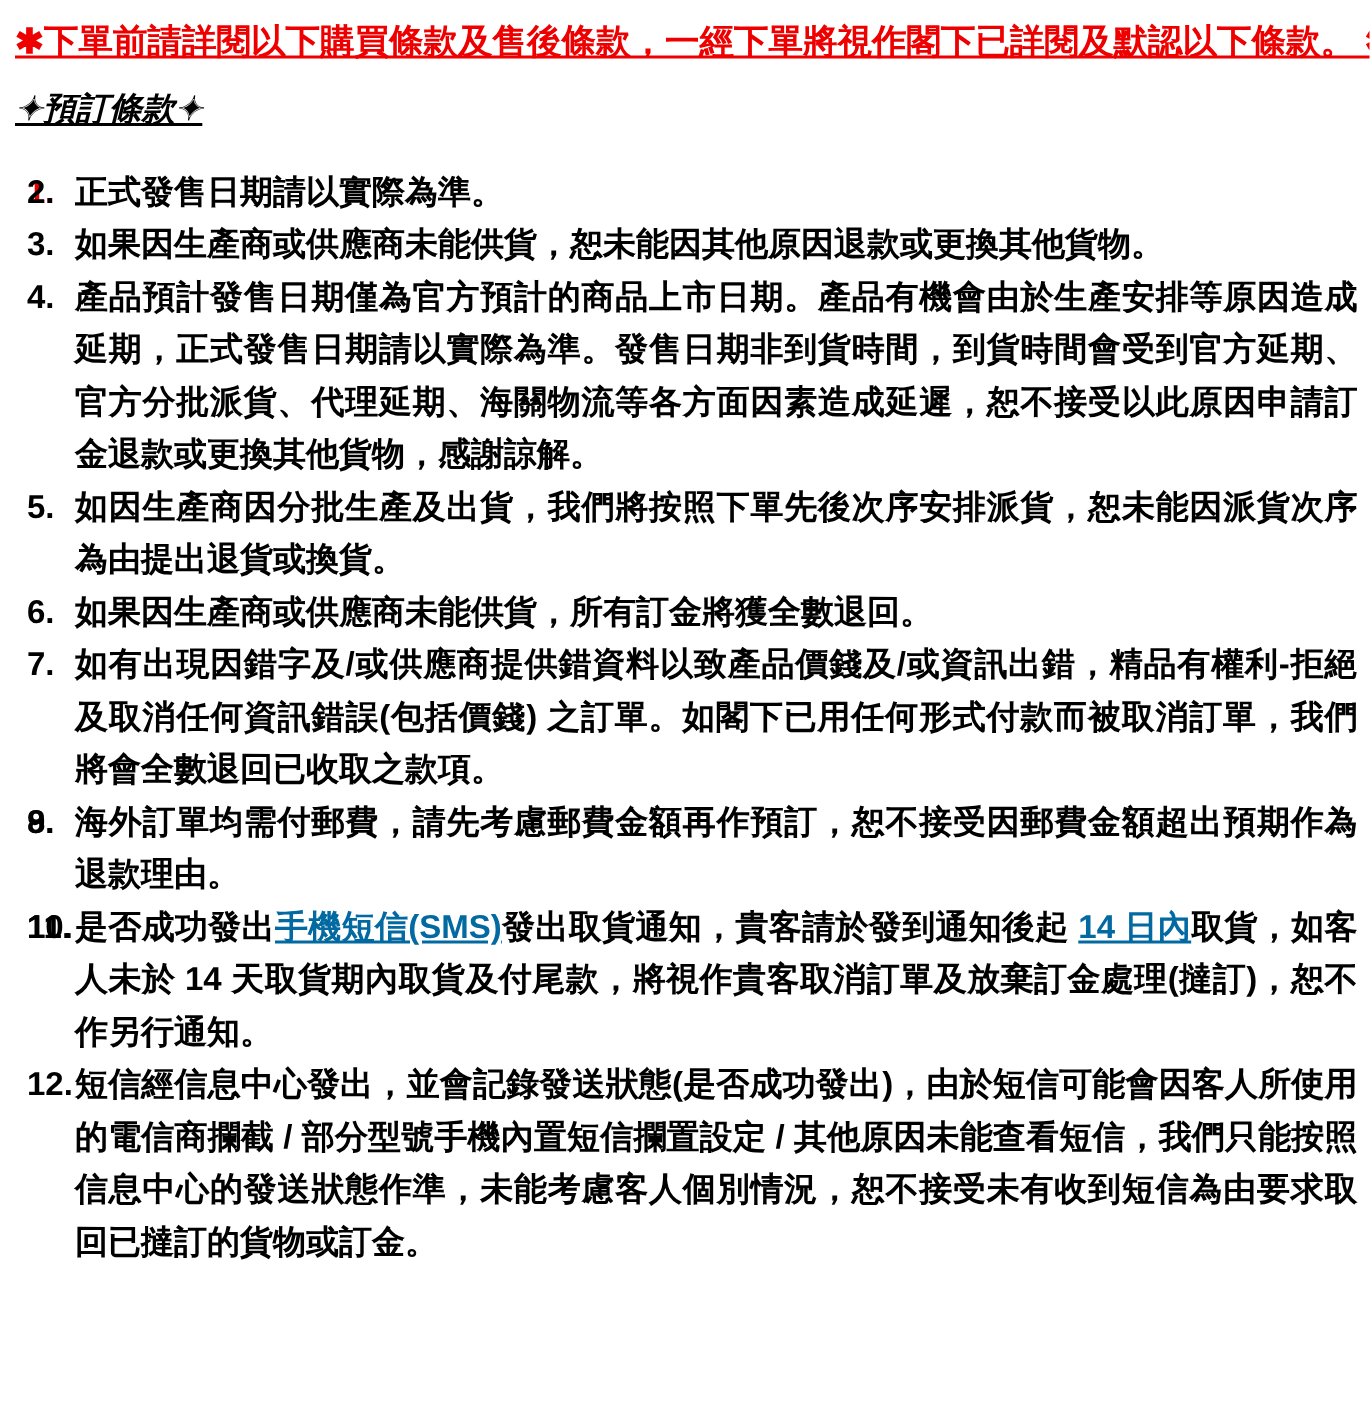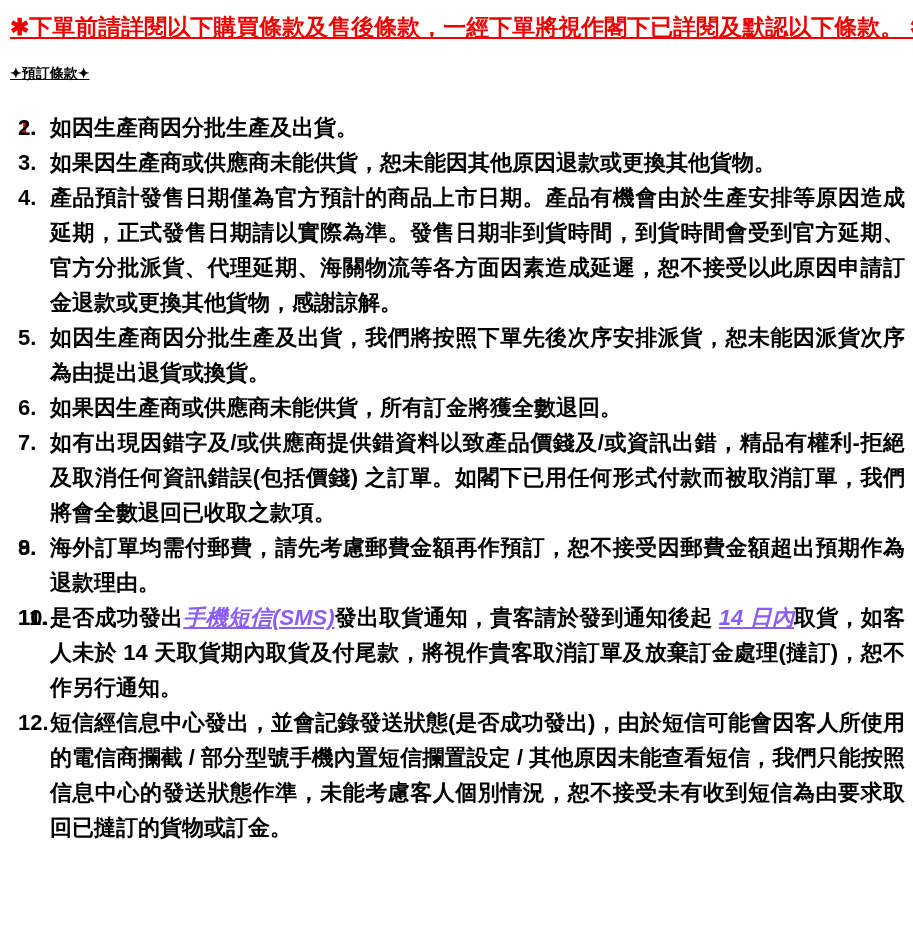--- a/index.html
+++ b/index.html
@@ -24,24 +24,25 @@
     color: #ee0000;
     font-size: 23px;
     line-height: 30px;
     text-decoration: underline;
     margin: 0 0 16px 0;
     white-space: nowrap;
   }
   .section-title {
     display: inline-block;
     color: #000000;
-    font-size: 14px;
+    font-size: 22px;
     line-height: 30px;
     text-decoration: underline;
     margin: 0 0 22px 0;
+    font-style: italic;
   }
   .terms-list {
     margin: 0;
     padding: 0;
   }
   .term-item {
     position: relative;
     padding-left: 40px;
     font-size: 22px;
     line-height: 35px;
@@ -51,38 +52,37 @@
   .term-item .num {
     position: absolute;
     left: 8px;
     top: 0;
     text-align: left;
   }
   .red {
     color: #ee0000;
   }
   .red-underline {
-    color: #8b5cf6;
+    color: #0369a1;
     text-decoration: underline;
-    font-style: italic;
   }
 </style>
 </head>
 <body>
 
 <div class="page">
   <div class="warning-header">✱下單前請詳閱以下購買條款及售後條款，一經下單將視作閣下已詳閱及默認以下條款。 ✱</div>
 
   <div>
     <span class="section-title">✦預訂條款✦</span>
   </div>
 
   <div class="terms-list">
       <div class="term-item red"><span class="num">1.</span></div>
-      <div class="term-item"><span class="num">2.</span><span><span>如因生產商因分批生產及出貨。</span></span></div>
+      <div class="term-item"><span class="num">2.</span><span><span>正式發售日期請以實際為準。</span></span></div>
       <div class="term-item"><span class="num">3.</span><span><span>如果因生產商或供應商未能供貨，恕未能因其他原因退款或更換其他貨物。</span></span></div>
       <div class="term-item"><span class="num">4.</span><span><span>產品預計發售日期僅為官方預計的商品上市日期。產品有機會由於生產安排等原因造成延期，正式發售日期請以實際為準。發售日期非到貨時間，到貨時間會受到官方延期、官方分批派貨、代理延期、海關物流等各方面因素造成延遲，恕不接受以此原因申請訂金退款或更換其他貨物，感謝諒解。</span></span></div>
       <div class="term-item"><span class="num">5.</span><span><span>如因生產商因分批生產及出貨，我們將按照下單先後次序安排派貨，恕未能因派貨次序為由提出退貨或換貨。</span></span></div>
       <div class="term-item"><span class="num">6.</span><span><span>如果因生產商或供應商未能供貨，所有訂金將獲全數退回。</span></span></div>
       <div class="term-item"><span class="num">7.</span><span><span>如有出現因錯字及/或供應商提供錯資料以致產品價錢及/或資訊出錯，精品有權利-拒絕及取消任何資訊錯誤(包括價錢) 之訂單。如閣下已用任何形式付款而被取消訂單，我們將會全數退回已收取之款項。</span></span></div>
       <div class="term-item"><span class="num">8.</span></div>
       <div class="term-item"><span class="num">9.</span><span><span>海外訂單均需付郵費，請先考慮郵費金額再作預訂，恕不接受因郵費金額超出預期作為退款理由。</span></span></div>
       <div class="term-item"><span class="num">10.</span></div>
       <div class="term-item"><span class="num">11.</span><span><span>是否成功發出</span><span class="red-underline">手機短信(SMS)</span><span>發出取貨通知，貴客請於發到通知後起 </span><span class="red-underline">14 日內</span><span>取貨，如客人未於 14 天取貨期內取貨及付尾款，將視作貴客取消訂單及放棄訂金處理(撻訂)，恕不作另行通知。</span></span></div>
       <div class="term-item"><span class="num">12.</span><span><span>短信經信息中心發出，並會記錄發送狀態(是否成功發出)，由於短信可能會因客人所使用的電信商攔截 / 部分型號手機內置短信攔置設定 / 其他原因未能查看短信，我們只能按照信息中心的發送狀態作準，未能考慮客人個別情況，恕不接受未有收到短信為由要求取回已撻訂的貨物或訂金。</span></span></div>

